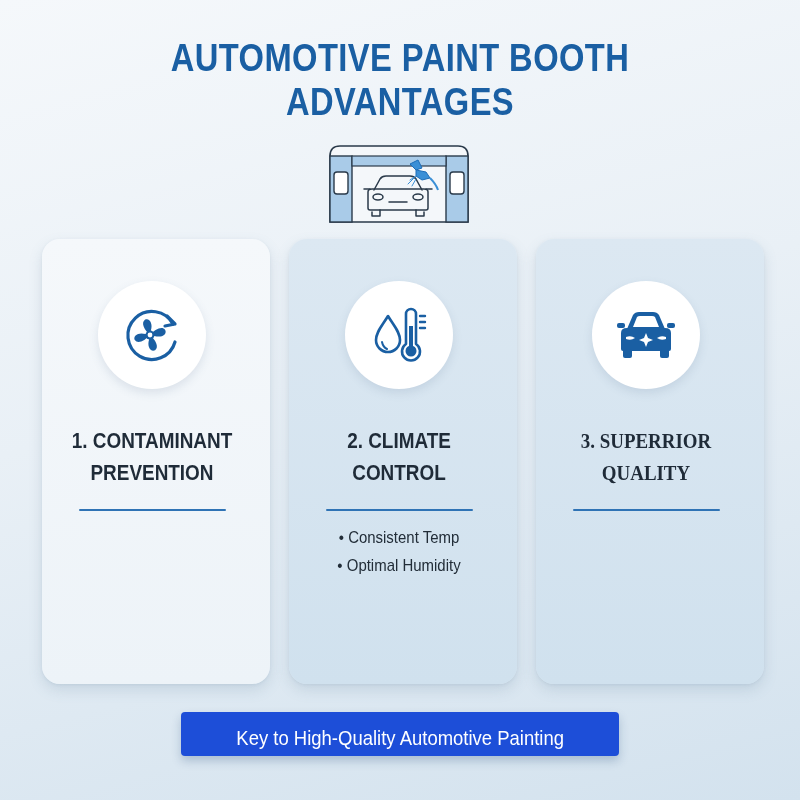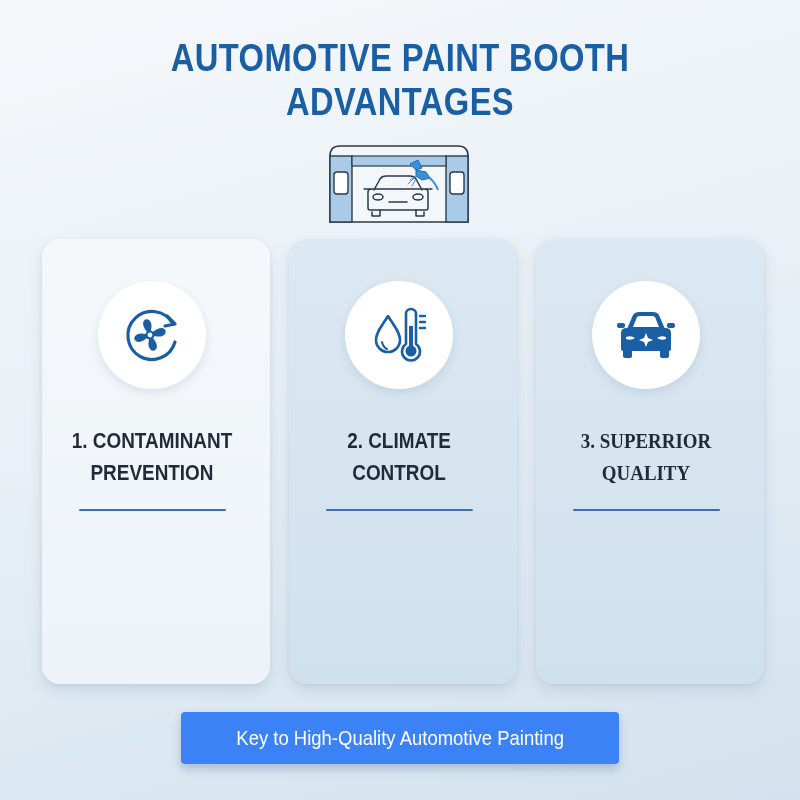--- a/index.html
+++ b/index.html
@@ -47,22 +47,22 @@
     background: #2f73b5; border-radius: 1px;
   }
   .bullets {
     position: absolute; left: 0; top: 285px; width: 220px;
     list-style: none; text-align: center;
     color: #222d38; font-size: 17px; line-height: 28px;
   }
   .bullets li { transform: scaleX(0.88); transform-origin: center; white-space: nowrap; }
   .bullets li::before { content: "• "; }
   .banner {
-    position: absolute; left: 181px; top: 712px; width: 438px; height: 52px;
-    background: #3b82f6; border-radius: 4px;
+    position: absolute; left: 181px; top: 712px; width: 438px; height: 44px;
+    background: #1d4ed8; border-radius: 4px;
     box-shadow: 0 5px 10px rgba(30,70,120,0.25);
     color: #ffffff; font-size: 21px; line-height: 52px; text-align: center;
     cursor: default;
   }
   .banner span { display: inline-block; transform: scaleX(0.88); transform-origin: center; white-space: nowrap; }
 </style>
 </head>
 <body>
 
 <div class="title">
@@ -133,20 +133,24 @@
       <rect x="41" y="22" width="4" height="22" fill="#1a5fa3"></rect>
       <circle cx="43" cy="47" r="5.5" fill="#1a5fa3"></circle>
       <path d="M52 12 L57 12 M52 18 L57 18 M52 24 L57 24" stroke="#1a5fa3" stroke-width="2.4" stroke-linecap="round"></path>
     </svg>
   </div>
   <div class="card-title">
     <div>2. CLIMATE</div>
     <div>CONTROL</div>
   </div>
   <div class="divider"></div>
+  <ul class="bullets">
+    <li>Consistent Temp</li>
+    <li>Optimal Humidity</li>
+  </ul>
 </div>
 
 <div class="card c3">
   <div class="icon-circle">
     <svg width="66" height="60" viewBox="0 0 66 60">
       <path d="M14 24 L20 10 Q22 7 26 7 L40 7 Q44 7 46 10 L52 24 Z M20 22 L24 12 Q25 11 27 11 L39 11 Q41 11 42 12 L46 22 Z" fill="#1a5fa3" fill-rule="evenodd"></path>
       <rect x="4" y="18" width="8" height="5" rx="2" fill="#1a5fa3"></rect>
       <rect x="54" y="18" width="8" height="5" rx="2" fill="#1a5fa3"></rect>
       <path d="M8 28 Q8 23 14 23 L52 23 Q58 23 58 28 L58 44 Q58 46 56 46 L10 46 Q8 46 8 44 Z" fill="#1a5fa3"></path>
       <rect x="10" y="44" width="9" height="9" rx="2" fill="#1a5fa3"></rect>

